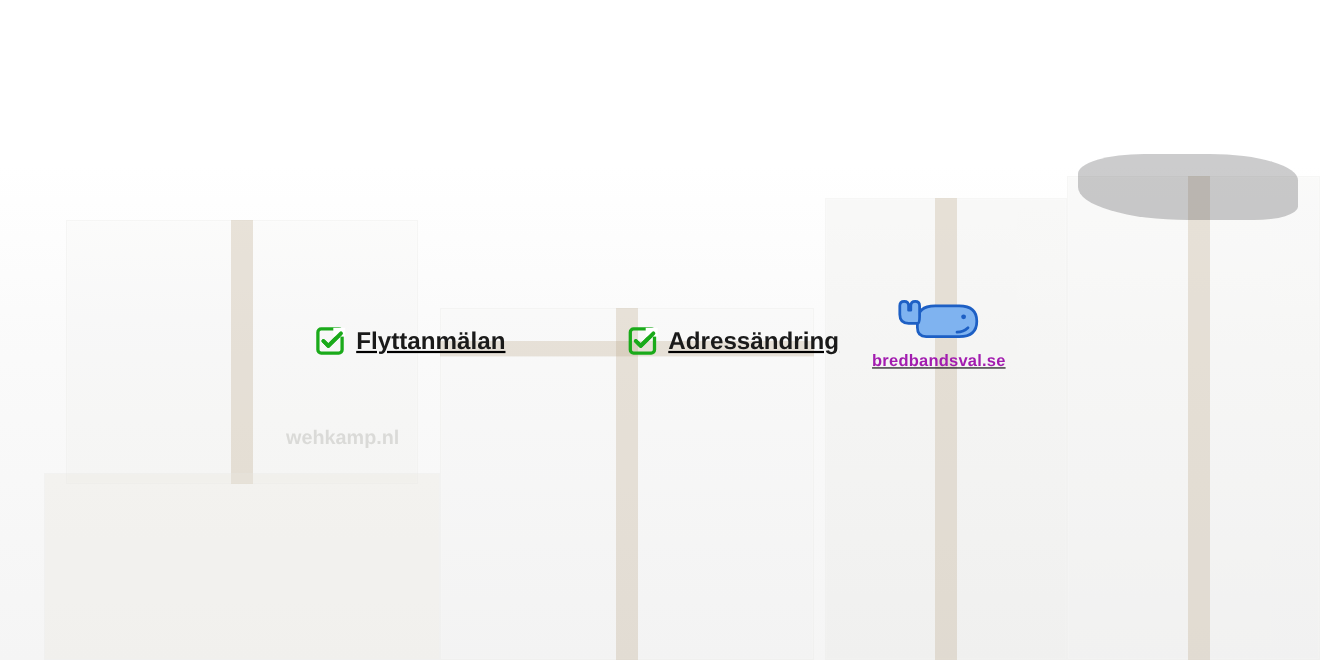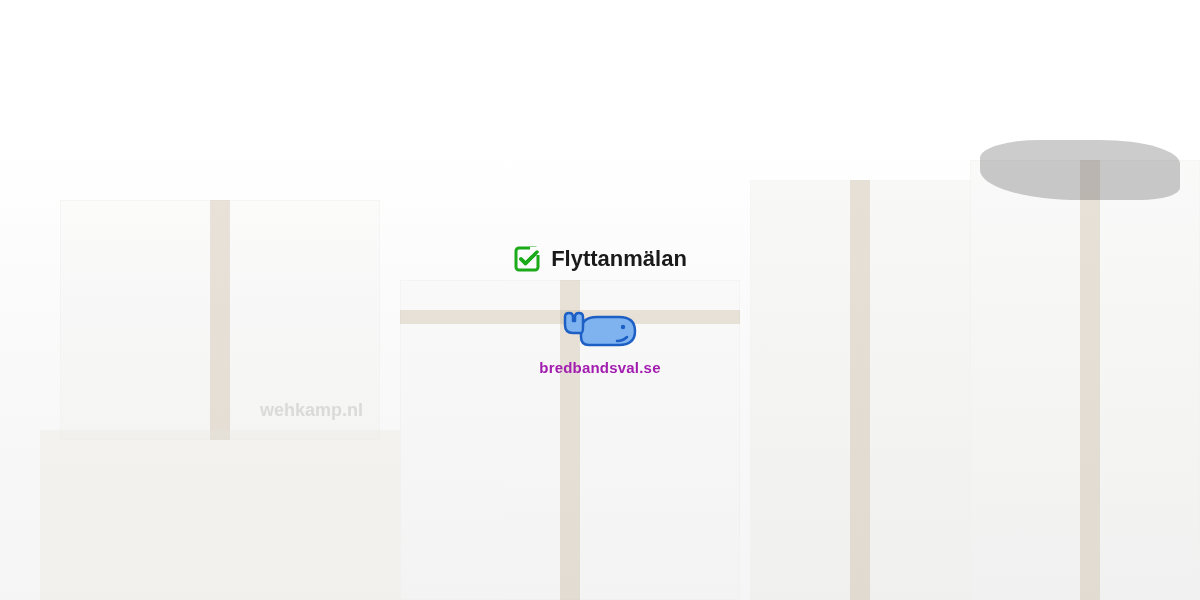--- a/index.html
+++ b/index.html
@@ -68,21 +68,21 @@
     }
     .box-label {
       position: absolute;
       color: #c0c0bc;
       font-size: 18px;
       font-weight: bold;
       opacity: 0.5;
     }
     .box-label-1 {
       left: 260px;
-      top: 400px;
+      top: 388px;
     }
     .tape {
       position: absolute;
       background: rgba(190, 170, 140, 0.3);
     }
     .tape-1 { left: 210px; top: 200px; width: 20px; height: 240px; }
     .tape-2 { left: 560px; top: 280px; width: 20px; height: 320px; }
     .tape-2h { left: 400px; top: 310px; width: 340px; height: 14px; }
     .tape-3 { left: 850px; top: 180px; width: 20px; height: 420px; }
     .tape-4 { left: 1080px; top: 160px; width: 20px; height: 440px; }
@@ -95,24 +95,25 @@
       background: rgba(50,50,55,0.25);
       border-radius: 30% 40% 20% 50%;
     }
 
     .content {
       position: relative;
       z-index: 2;
       width: 100%;
       height: 100%;
       display: flex;
-      flex-direction: column;
+      flex-direction: row;
       align-items: center;
       justify-content: center;
       gap: 30px;
+      text-decoration: underline;
     }
     .features {
       display: flex;
       flex-direction: row;
       align-items: center;
       justify-content: center;
       gap: 110px;
       margin-top: 20px;
     }
     .feature {
@@ -174,20 +175,31 @@
         <svg viewBox="0 0 28 28" width="28" height="28">
           <rect x="3" y="3" width="22" height="22" rx="3" ry="3" fill="none" stroke="#1aaa1a" stroke-width="3"></rect>
           <path d="M 8 14 L 12.5 18.5 L 24 7" fill="none" stroke="#1aaa1a" stroke-width="3.5" stroke-linecap="round" stroke-linejoin="round"></path>
           <rect x="17" y="2" width="11" height="8" fill="#ffffff"></rect>
           <path d="M 8 14 L 12.5 18.5 L 24 7" fill="none" stroke="#1aaa1a" stroke-width="3.5" stroke-linecap="round" stroke-linejoin="round"></path>
         </svg>
       </span>
       <span class="feature-label">Flyttanmälan</span>
     </div>
 
+    <div class="feature">
+      <span class="check-icon">
+        <svg viewBox="0 0 28 28" width="28" height="28">
+          <rect x="3" y="3" width="22" height="22" rx="3" ry="3" fill="none" stroke="#1aaa1a" stroke-width="3"></rect>
+          <path d="M 8 14 L 12.5 18.5 L 24 7" fill="none" stroke="#1aaa1a" stroke-width="3.5" stroke-linecap="round" stroke-linejoin="round"></path>
+          <rect x="17" y="2" width="11" height="8" fill="#ffffff"></rect>
+          <path d="M 8 14 L 12.5 18.5 L 24 7" fill="none" stroke="#1aaa1a" stroke-width="3.5" stroke-linecap="round" stroke-linejoin="round"></path>
+        </svg>
+      </span>
+      <span class="feature-label">Adressändring</span>
+    </div>
 
 
   </div>
 
   <div class="logo-block">
     <span class="whale-icon">
       <svg viewBox="0 0 78 50" width="78" height="50">
         <path d="M 20 28
                  Q 20 14 36 14
                  L 58 14

